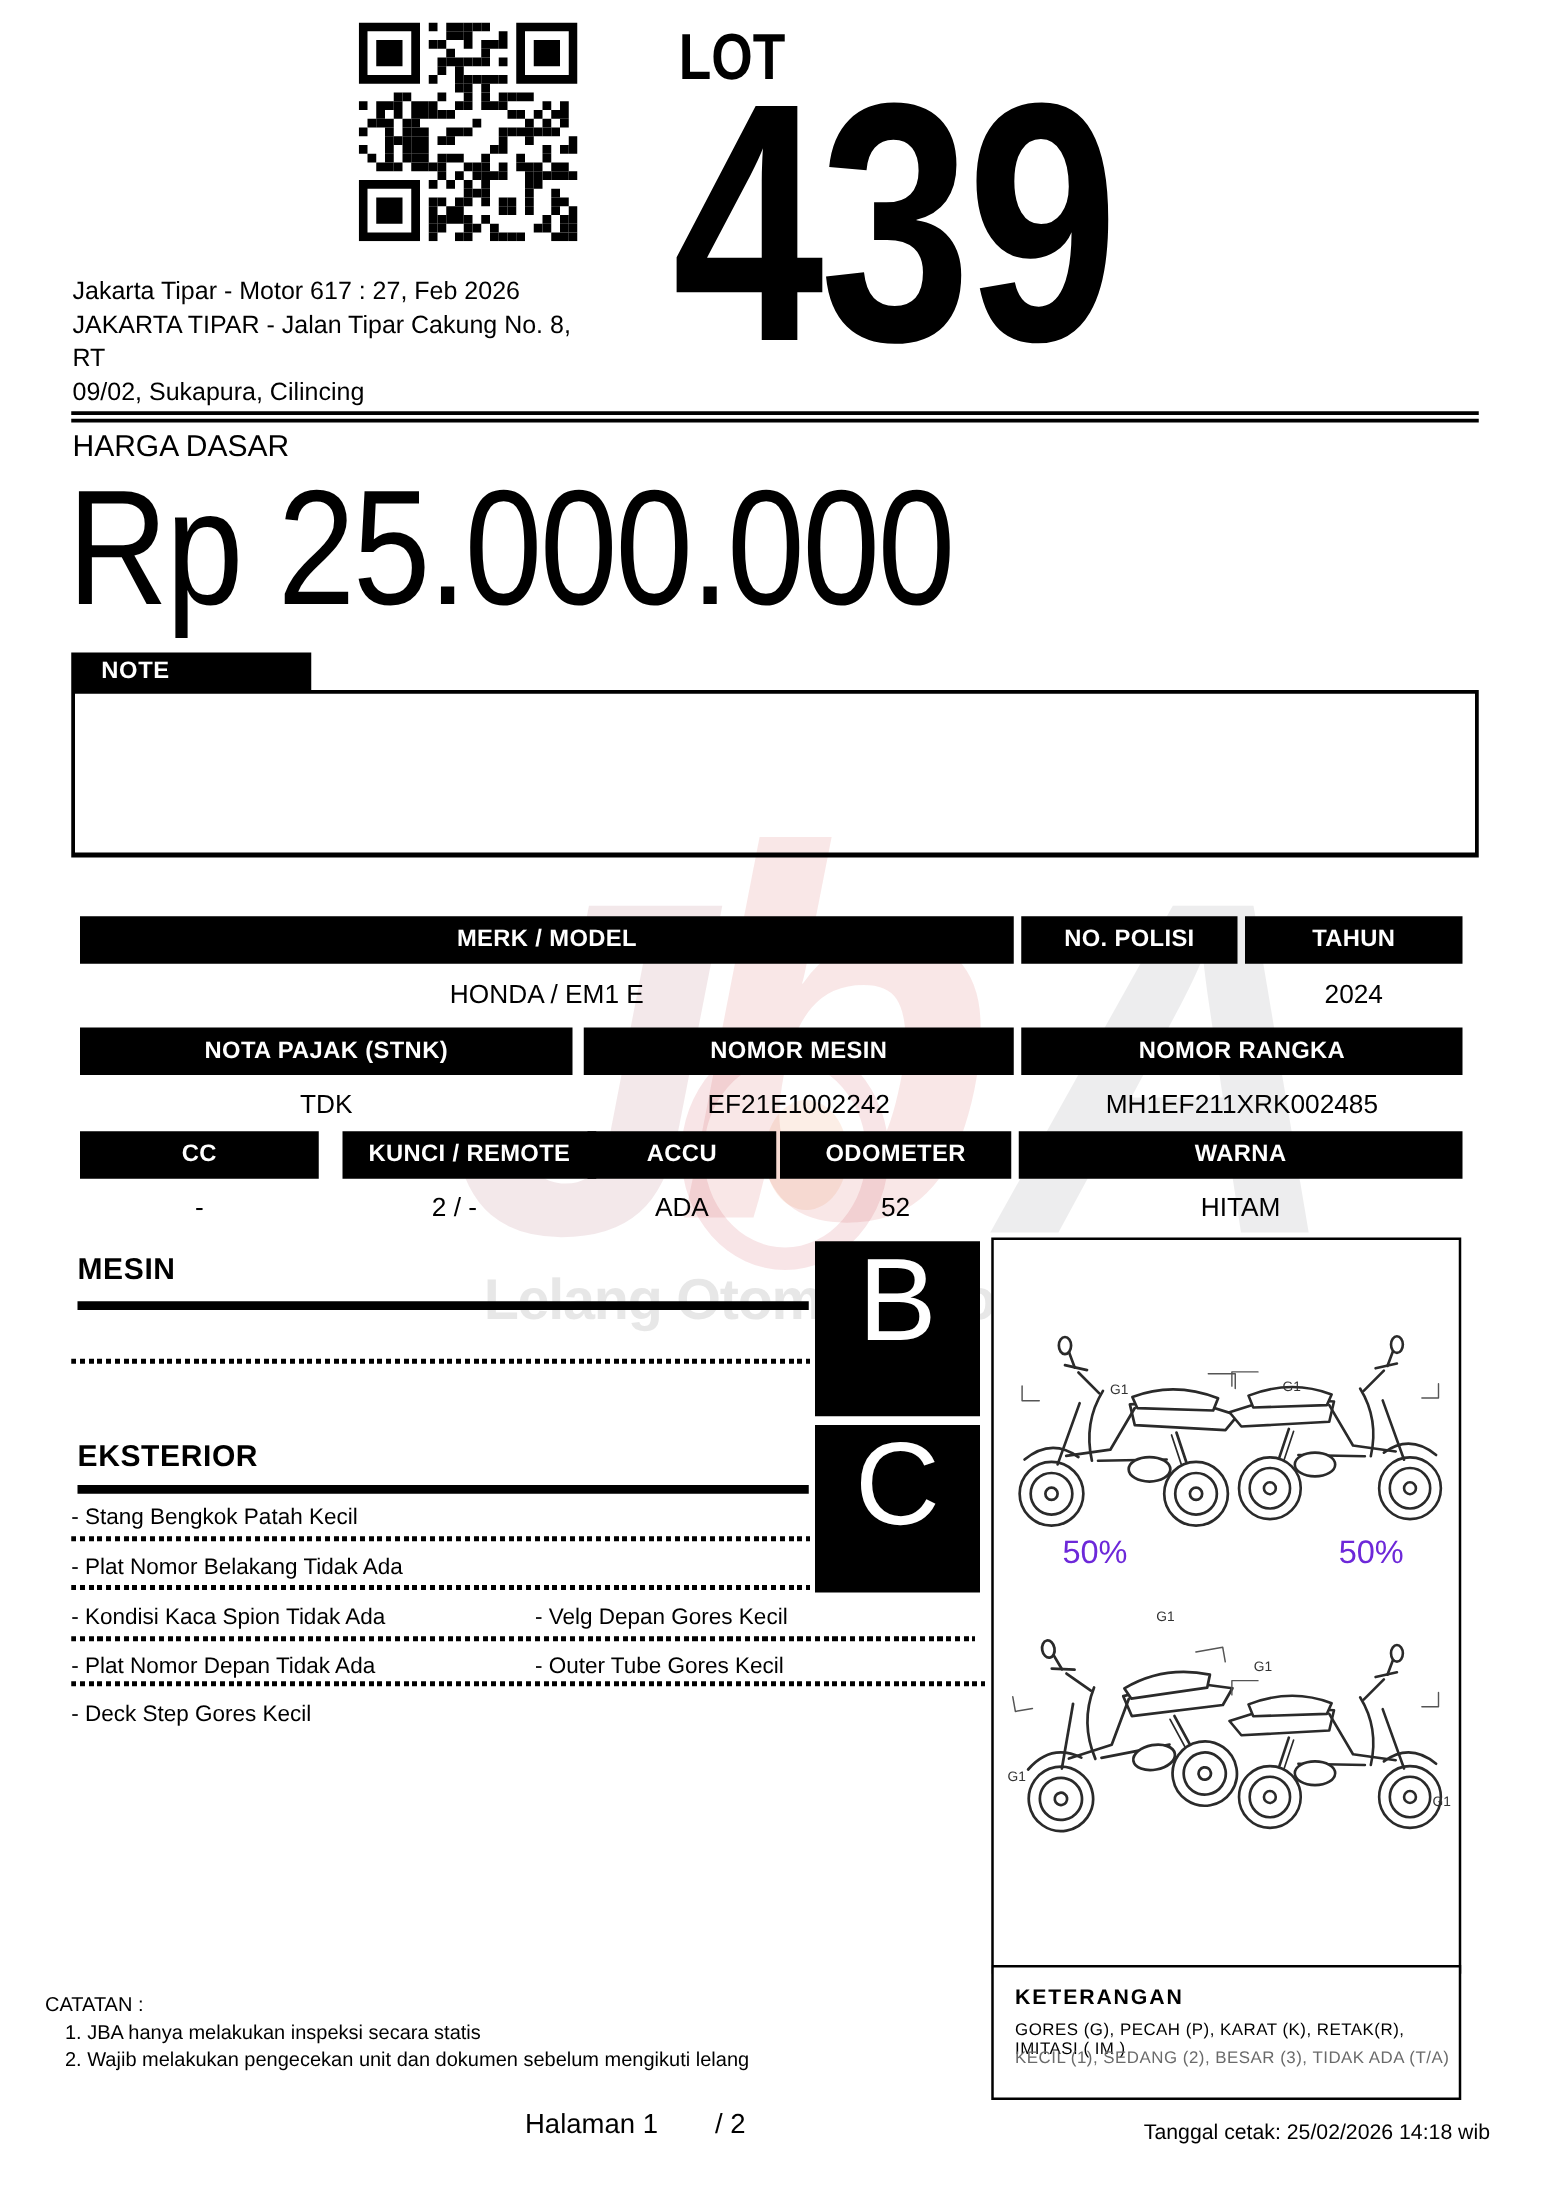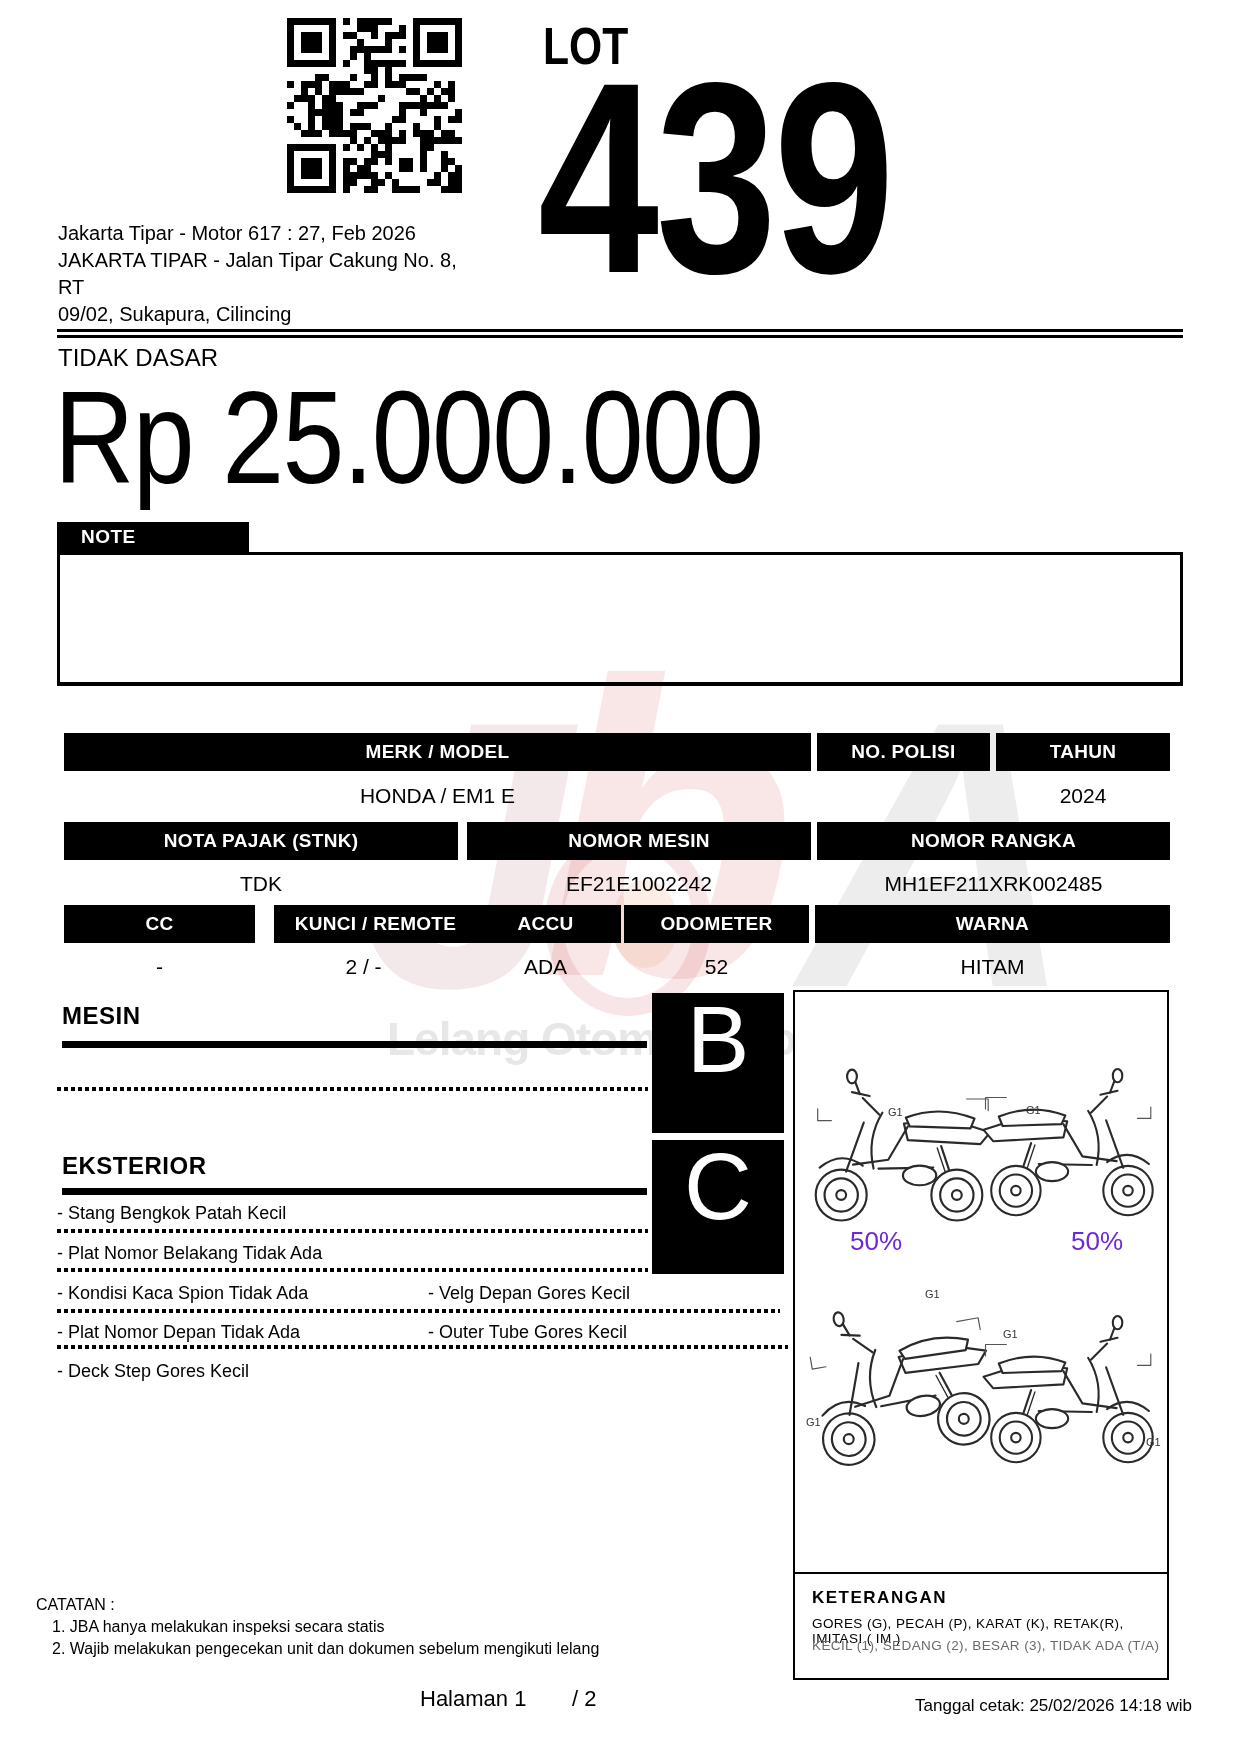--- a/index.html
+++ b/index.html
@@ -294,21 +294,21 @@
   <div id="lot-label" class="abs z">LOT</div>
   <div id="lot-number" class="abs z">439</div>
 
   <div id="address" class="abs z">
     <div>Jakarta Tipar - Motor 617 : 27, Feb 2026</div>
     <div>JAKARTA TIPAR - Jalan Tipar Cakung No. 8, RT</div>
     <div>09/02, Sukapura, Cilincing</div>
   </div>
 
   <div id="divider" class="abs z"></div>
-  <div id="harga-label" class="abs z">TIDAK DASAR</div>
+  <div id="harga-label" class="abs z">HARGA DASAR</div>
   <div id="price" class="abs z">Rp 25.000.000</div>
 
   <div id="note-tab" class="abs z">NOTE TAMBAHAN</div>
   <div id="note-box" class="abs z"></div>
 
   <div class="abs z hdr" style="left:64px;top:733px;width:747px;">MERK / MODEL</div>
   <div class="abs z hdr" style="left:817px;top:733px;width:173px;">NO. POLISI</div>
   <div class="abs z hdr" style="left:996px;top:733px;width:174px;">TAHUN</div>
   <div class="abs z val" style="left:64px;top:776px;width:747px;">HONDA / EM1 E</div>
   <div class="abs z val" style="left:817px;top:812px;width:173px;text-align:right;">X 2485 XX</div>

